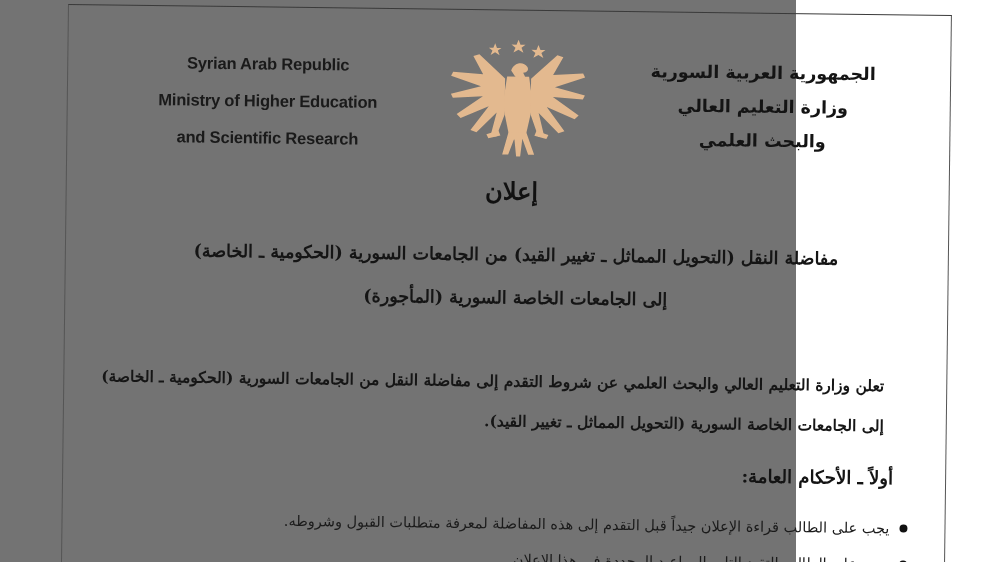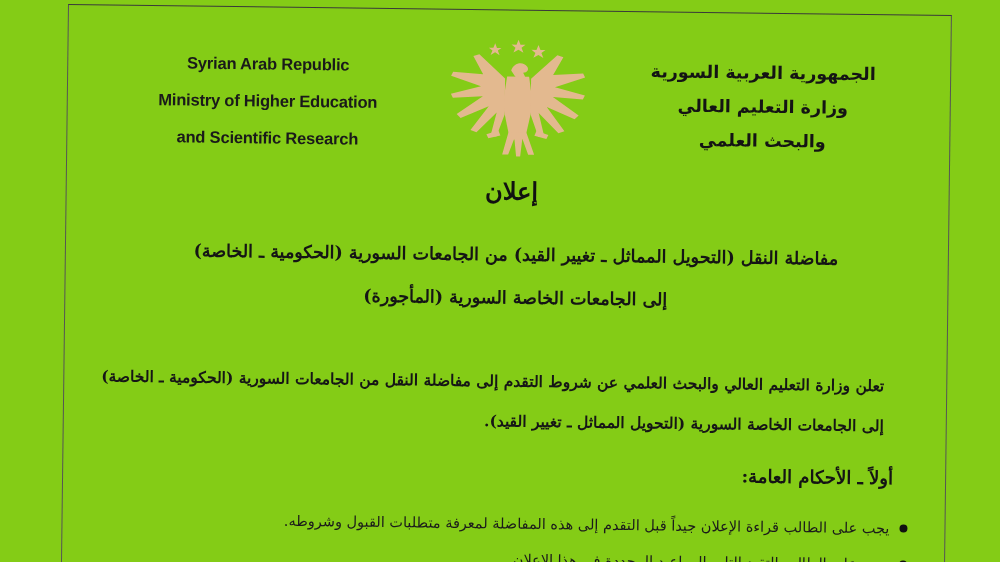--- a/index.html
+++ b/index.html
@@ -6,22 +6,22 @@
     margin: 0;
     padding: 0;
     width: 1000px;
     height: 562px;
     overflow: hidden;
     background: #ffffff;
   }
   .scan {
     position: absolute;
     left: 0; top: 0;
-    width: 1000px; height: 562px;
-    background: #84cc16;
+    width: 796px; height: 562px;
+    background: #737373;
   }
   .page {
     position: absolute;
     left: 68px;
     top: 4px;
     width: 884px;
     height: 640px;
     border-top: 1.6px solid #3a3a3a;
     border-left: 1.4px solid #555;
     border-right: 1.4px solid #555;

